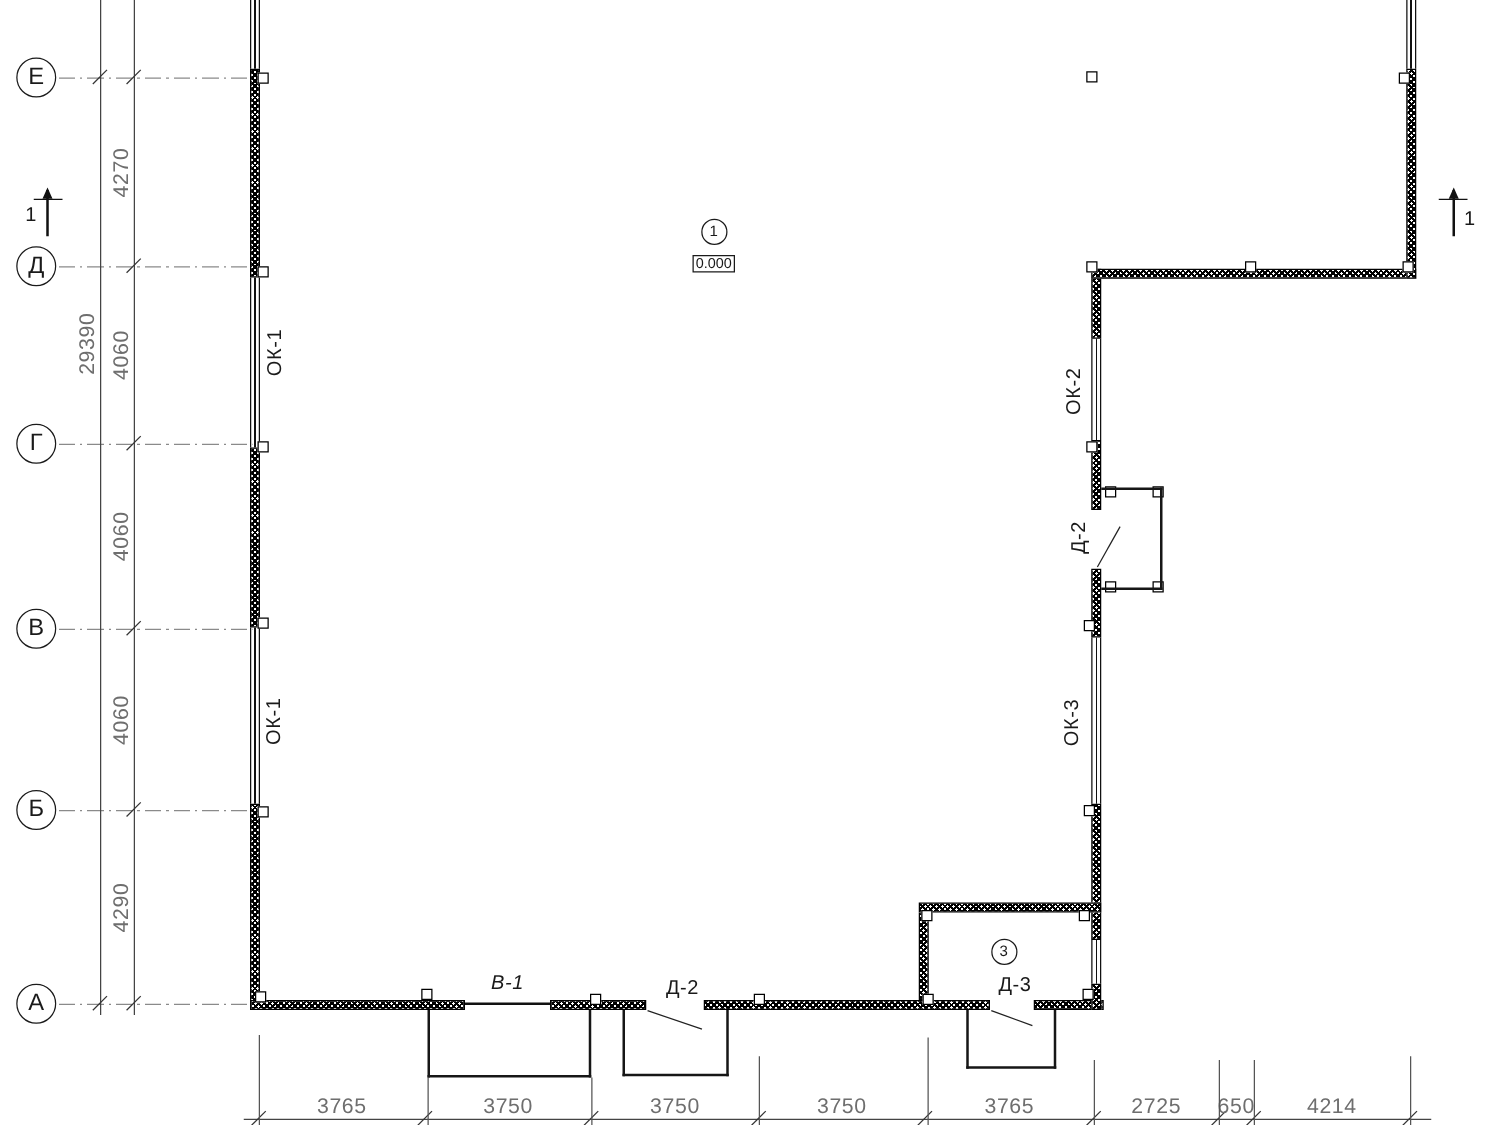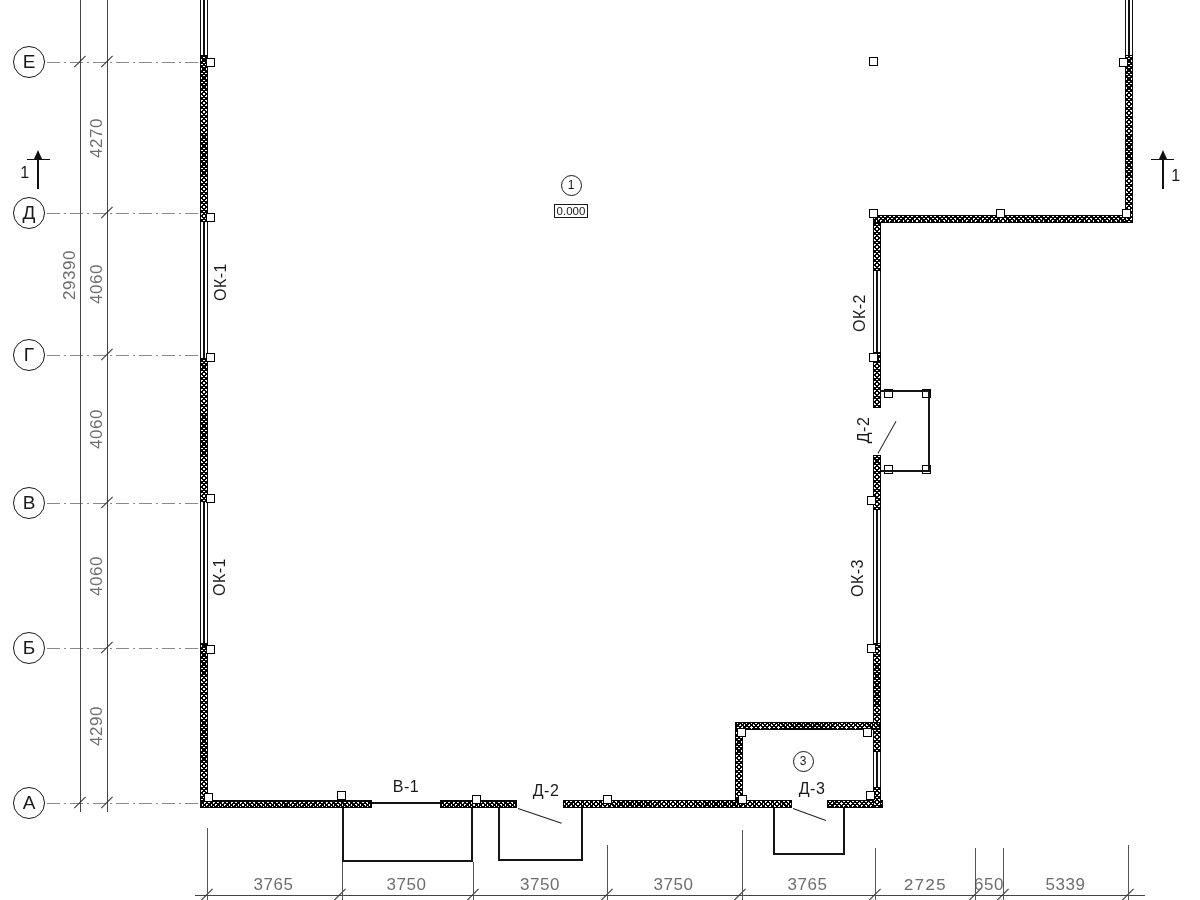--- a/index.html
+++ b/index.html
@@ -71,23 +71,23 @@
     <div class="tick" style="left: 732px; top: 894.4px; width: 16px; height: 1.2px;"></div>
     <div class="tick" style="left: 867px; top: 894.4px; width: 16px; height: 1.2px;"></div>
     <div class="tick" style="left: 967px; top: 894.4px; width: 16px; height: 1.2px;"></div>
     <div class="tick" style="left: 995px; top: 894.4px; width: 16px; height: 1.2px;"></div>
     <div class="tick" style="left: 1120px; top: 894.4px; width: 16px; height: 1.2px;"></div>
     <div class="dimtext" style="left: 273.5px; top: 885px; transform: translate(-50%, -50%);">3765</div>
     <div class="dimtext" style="left: 406.5px; top: 885px; transform: translate(-50%, -50%);">3750</div>
     <div class="dimtext" style="left: 540px; top: 885px; transform: translate(-50%, -50%);">3750</div>
     <div class="dimtext" style="left: 673.5px; top: 885px; transform: translate(-50%, -50%);">3750</div>
     <div class="dimtext" style="left: 807.5px; top: 885px; transform: translate(-50%, -50%);">3765</div>
-    <div class="dimtext" style="left: 925px; top: 885px; transform: translate(-50%, -50%); font-family: Liberation Mono, monospace;">2725</div>
+    <div class="dimtext" style="left: 925px; top: 885px; transform: translate(-50%, -50%);">2725</div>
     <div class="dimtext" style="left: 989px; top: 885px; transform: translate(-50%, -50%);">650</div>
-    <div class="dimtext" style="left: 1065.5px; top: 885px; transform: translate(-50%, -50%);">5339</div>
+    <div class="dimtext" style="left: 1065.5px; top: 885px; transform: translate(-50%, -50%);">4214</div>
     <div class="extline" style="left: 207px; top: 828px; height: 72px;"></div>
     <div class="extline" style="left: 342px; top: 862px; height: 38px;"></div>
     <div class="extline" style="left: 473px; top: 862px; height: 38px;"></div>
     <div class="extline" style="left: 607px; top: 845px; height: 55px;"></div>
     <div class="extline" style="left: 742px; top: 830px; height: 70px;"></div>
     <div class="extline" style="left: 875px; top: 848px; height: 52px;"></div>
     <div class="extline" style="left: 975px; top: 848px; height: 52px;"></div>
     <div class="extline" style="left: 1003px; top: 848px; height: 52px;"></div>
     <div class="extline" style="left: 1128px; top: 845px; height: 55px;"></div>
     <div class="wall" style="left: 200px; top: 55px; width: 8px; height: 167px;"></div>
@@ -154,17 +154,17 @@
     <div class="arrowhead" style="left: 33.5px; top: 150px;"></div>
     <div class="lbl" style="left: 25px; top: 173px; transform: translate(-50%, -50%);">1</div>
     <div class="sectbar" style="left: 1151px; top: 158.5px; width: 23px; height: 1.5px;"></div>
     <div class="sectbar" style="left: 1162.25px; top: 152px; width: 1.5px; height: 37px;"></div>
     <div class="arrowhead" style="left: 1158.5px; top: 150px;"></div>
     <div class="lbl" style="left: 1176px; top: 176px; transform: translate(-50%, -50%);">1</div>
     <div class="lbl" style="left: 221px; top: 282px; transform: translate(-50%, -50%) rotate(-90deg);">ОК-1</div>
     <div class="lbl" style="left: 220px; top: 577px; transform: translate(-50%, -50%) rotate(-90deg);">ОК-1</div>
     <div class="lbl" style="left: 860px; top: 313px; transform: translate(-50%, -50%) rotate(-90deg);">ОК-2</div>
     <div class="lbl" style="left: 858px; top: 578px; transform: translate(-50%, -50%) rotate(-90deg);">ОК-3</div>
-    <div class="lbl" style="left: 406px; top: 787px; transform: translate(-50%, -50%) rotate(0deg);">В-1</div>
+    <div class="lbl" style="left: 406px; top: 787px; transform: translate(-50%, -50%) rotate(0deg); font-style: italic;">В-1</div>
     <div class="lbl" style="left: 546px; top: 791px; transform: translate(-50%, -50%) rotate(0deg);">Д-2</div>
     <div class="lbl" style="left: 812px; top: 789px; transform: translate(-50%, -50%) rotate(0deg);">Д-3</div>
     <div class="lbl" style="left: 864px; top: 430px; transform: translate(-50%, -50%) rotate(-90deg);">Д-2</div>
   </div>
 
 </body></html>

